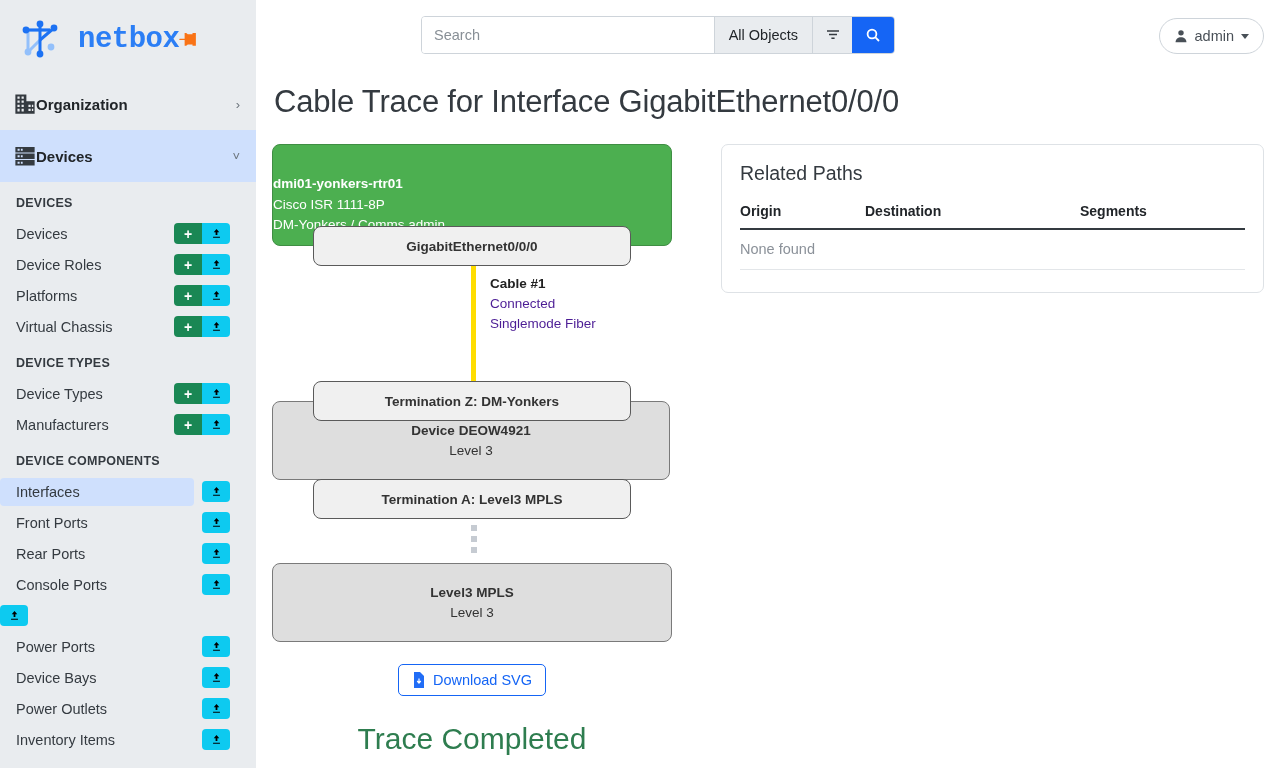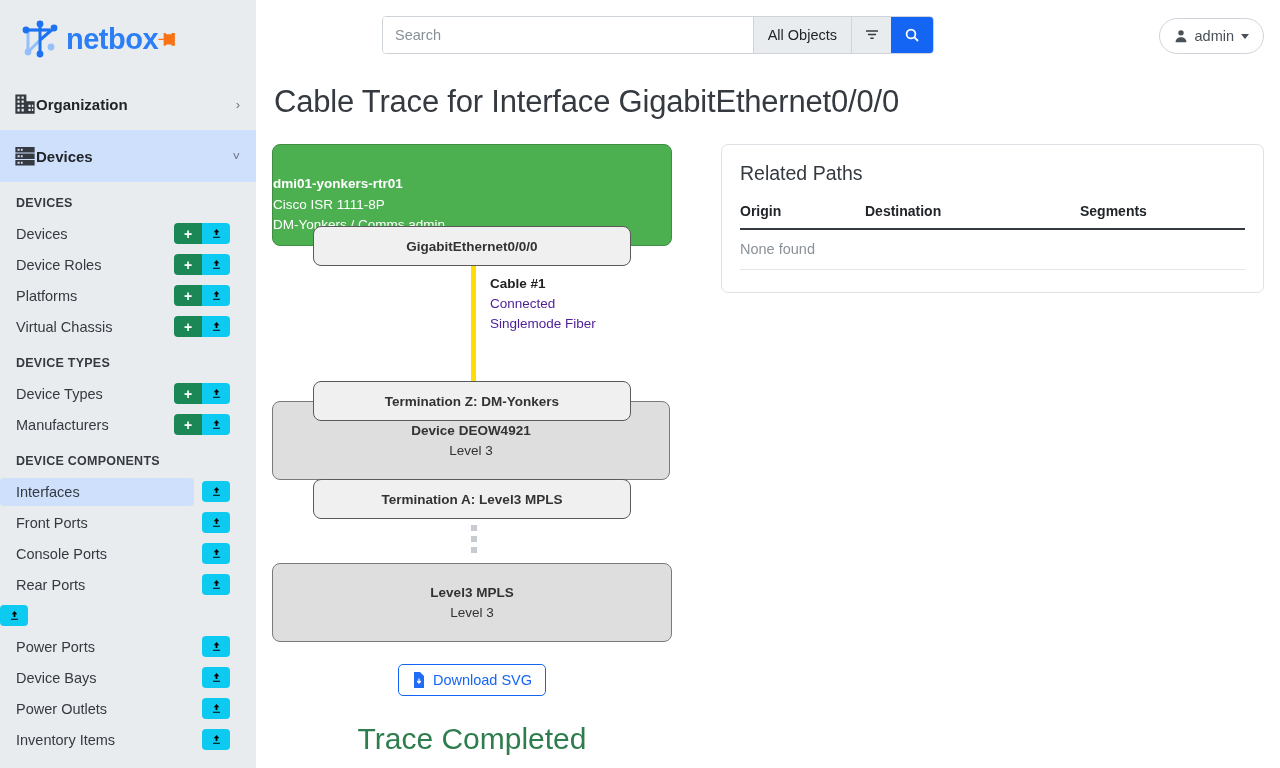--- a/index.html
+++ b/index.html
@@ -17,21 +17,21 @@
     background: #e9ecef;
     flex: 0 0 256px;
     position: relative;
     overflow: hidden;
   }
   .brand {
     height: 78px;
     display: flex; align-items: center;
     padding: 0 14px 0 18px;
   }
-  .brand-logo { display: flex; align-items: center; gap: 0; }
+  .brand-logo { display: flex; align-items: center; gap: 12px; font-family: Liberation Mono, monospace; }
   .logo-mark { width: 46px; height: 46px; display:block; }
   .logo-word {
     font-size: 29px; font-weight: 700; color: #2b7ef5;
     letter-spacing: -0.5px; line-height: 1; margin-left: 2px;
   }
   .pin-icon { margin-left: auto; width: 18px; height: 18px; color:#f97316; display:block; }
 
   .nav-group {
     height: 52px;
     display: flex; align-items: center;
@@ -86,21 +86,21 @@
     height: 70px; display: flex; align-items: center;
     padding: 0 16px;
   }
   .search-wrap {
     display: flex; align-items: stretch;
     margin-left: auto; margin-right: auto;
     height: 38px;
     border: 1px solid #ced4da;
     border-radius: 4px;
     overflow: hidden;
-    width: 552px;
+    width: 474px;
     transform: translateX(-110px);
   }
   .search-input {
     border: none; outline: none;
     flex: 1 1 auto;
     padding: 0 12px;
     font-size: 14.5px; color:#212529;
     font-family: "Liberation Sans", sans-serif;
     background:#fff;
   }
@@ -416,31 +416,31 @@
       <span class="sb-link">Front Ports</span>
       <span class="btn-grp">
         <span class="mini-btn mini-imp solo">
           <svg viewBox="0 0 16 16" fill="currentColor">
               <path d="M8 1.5 12 6H9.3v4H6.7V6H4L8 1.5zM3 12.6h10v1.6H3v-1.6z"></path>
             </svg>
         </span>
       </span>
     </div>
     <div class="sb-row">
+      <span class="sb-link">Rear Ports</span>
+      <span class="btn-grp">
+        <span class="mini-btn mini-imp solo">
+          <svg viewBox="0 0 16 16" fill="currentColor">
+              <path d="M8 1.5 12 6H9.3v4H6.7V6H4L8 1.5zM3 12.6h10v1.6H3v-1.6z"></path>
+            </svg>
+        </span>
+      </span>
+    </div>
+    <div class="sb-row">
       <span class="sb-link">Console Ports</span>
-      <span class="btn-grp">
-        <span class="mini-btn mini-imp solo">
-          <svg viewBox="0 0 16 16" fill="currentColor">
-              <path d="M8 1.5 12 6H9.3v4H6.7V6H4L8 1.5zM3 12.6h10v1.6H3v-1.6z"></path>
-            </svg>
-        </span>
-      </span>
-    </div>
-    <div class="sb-row">
-      <span class="sb-link">Rear Ports</span>
       <span class="btn-grp">
         <span class="mini-btn mini-imp solo">
           <svg viewBox="0 0 16 16" fill="currentColor">
               <path d="M8 1.5 12 6H9.3v4H6.7V6H4L8 1.5zM3 12.6h10v1.6H3v-1.6z"></path>
             </svg>
         </span>
       </span>
     </div>
     <div class="sb-row">
       <span class="btn-grp">

